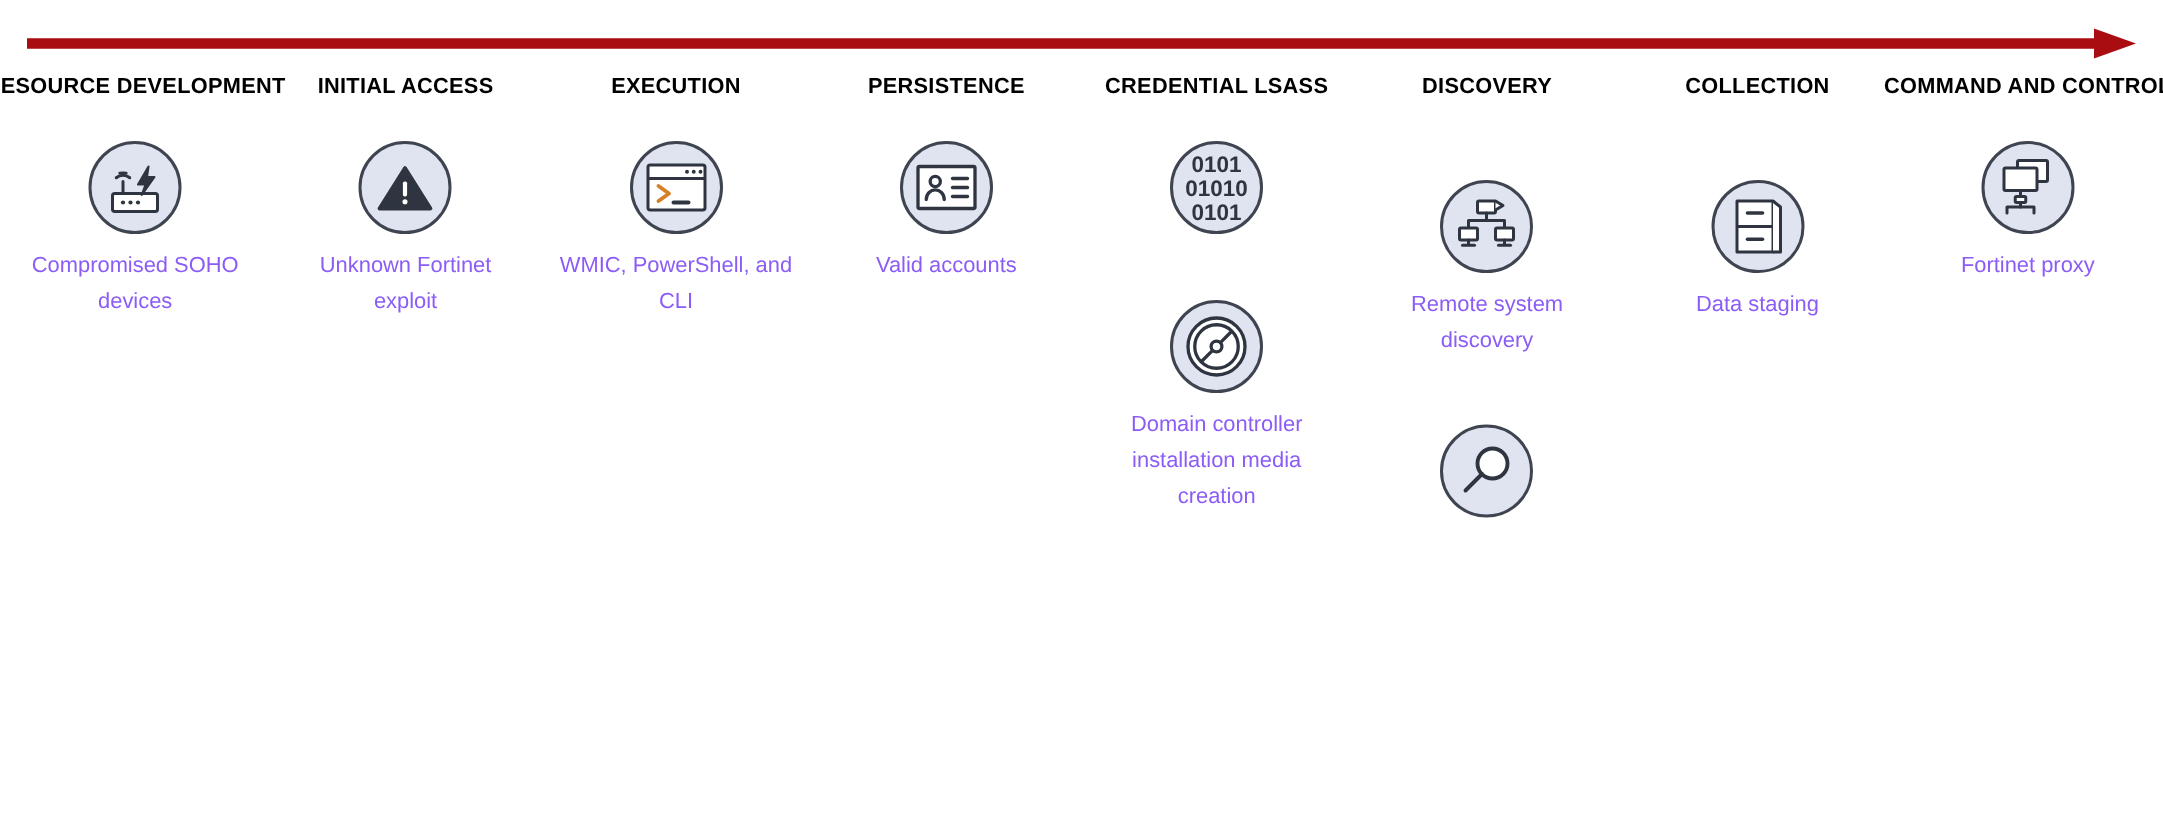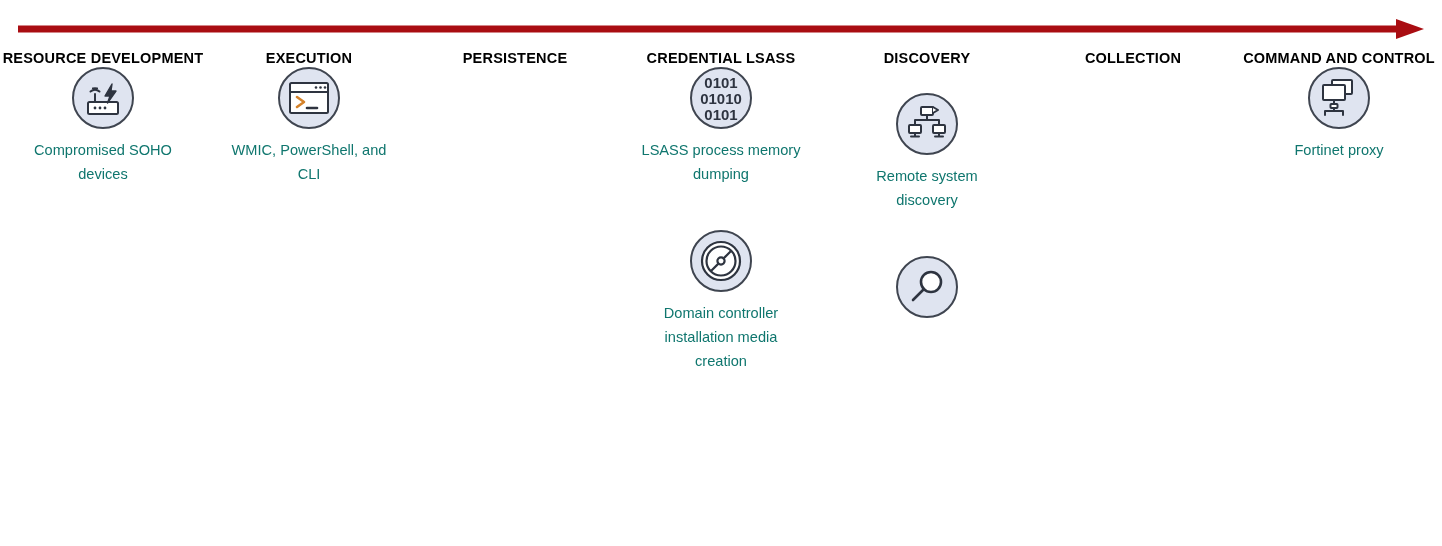--- a/index.html
+++ b/index.html
@@ -50,20 +50,21 @@
     letter-spacing: 0.2px;
     color: #000000;
     text-align: center;
     white-space: nowrap;
     margin-top: 5px;
     margin-bottom: 0;
     line-height: 18px;
   }
 
   .tech-list {
+    margin-top: 27px;
     display: flex;
     flex-direction: column;
     align-items: center;
     width: 100%;
   }
   .technique {
     display: flex;
     flex-direction: column;
     align-items: center;
     width: 100%;
@@ -80,21 +81,21 @@
     align-items: center;
     justify-content: center;
     overflow: hidden;
     position: relative;
   }
   .icon-circle svg { display: block; }
   .tech-label {
     margin-top: 9px;
     font-size: 14.6px;
     line-height: 24px;
-    color: #0f766e;
+    color: #8b5cf6;
     text-align: center;
     max-width: 160px;
     word-wrap: break-word;
   }
 </style>
 </head>
 <body>
 
 <div class="arrow-wrap">
   <svg class="arrow-svg" width="1442" height="44" viewBox="0 0 1442 44">
@@ -119,20 +120,35 @@
             <path d="M9.5 15.5 a7 7 0 0 1 9 0" stroke-width="2"></path>
             <path d="M11.8 12.4 a11 11 0 0 1 4.4 0" stroke-width="1.8" transform="translate(0,0)"></path>
             <polygon points="31,8 24,20 29,20 26.5,27 35,15 30,15" fill="#2e3440" stroke="#2e3440" stroke-width="1.4"></polygon>
           </svg>
         </div>
         <div class="tech-label">Compromised SOHO devices</div>
       </div>
     </div>
   </div>
 
+  <div class="column">
+    <div class="col-header">INITIAL ACCESS</div>
+    <div class="tech-list">
+      <div class="technique">
+        <div class="icon-circle">
+          <svg width="40" height="40" viewBox="0 0 40 40">
+            <path d="M20 7 L37 34 L3 34 Z" fill="#2e3440" stroke="#2e3440" stroke-width="2.5" stroke-linejoin="round"></path>
+            <rect x="18.6" y="16" width="2.8" height="10" fill="#ffffff" rx="1.2"></rect>
+            <circle cx="20" cy="29.5" r="1.7" fill="#ffffff"></circle>
+          </svg>
+        </div>
+        <div class="tech-label">Unknown Fortinet exploit</div>
+      </div>
+    </div>
+  </div>
 
   <div class="column">
     <div class="col-header">EXECUTION</div>
     <div class="tech-list">
       <div class="technique">
         <div class="icon-circle">
           <svg width="46" height="40" viewBox="0 0 46 40" fill="none" stroke="#2e3440" stroke-width="2" stroke-linejoin="round">
             <rect x="4" y="5" width="38" height="30" rx="1.5" fill="#ffffff"></rect>
             <line x1="4" y1="14" x2="42" y2="14"></line>
             <circle cx="30" cy="9.5" r="1.3" fill="#2e3440" stroke="none"></circle>
@@ -142,37 +158,51 @@
             <line x1="21" y1="30" x2="31" y2="30" stroke="#2e3440" stroke-width="2.6" stroke-linecap="round"></line>
           </svg>
         </div>
         <div class="tech-label">WMIC, PowerShell, and CLI</div>
       </div>
     </div>
   </div>
 
   <div class="column">
     <div class="col-header">PERSISTENCE</div>
+    <div class="tech-list">
+      <div class="technique">
+        <div class="icon-circle">
+          <svg width="44" height="34" viewBox="0 0 44 34" fill="none" stroke="#2e3440" stroke-width="2.2" stroke-linecap="round" stroke-linejoin="round">
+            <rect x="3" y="3" width="38" height="28" rx="1" fill="#ffffff"></rect>
+            <circle cx="14.5" cy="13" r="3.4"></circle>
+            <path d="M8.5 25 c0-4 3-6.4 6-6.4 c3 0 6 2.4 6 6.4"></path>
+            <line x1="26" y1="11" x2="36" y2="11"></line>
+            <line x1="26" y1="17" x2="36" y2="17"></line>
+            <line x1="26" y1="23" x2="36" y2="23"></line>
+          </svg>
+        </div>
+        <div class="tech-label">Valid accounts</div>
+      </div>
+    </div>
   </div>
 
   <div class="column">
     <div class="col-header">CREDENTIAL LSASS</div>
     <div class="tech-list">
 
       <div class="technique">
         <div class="icon-circle">
           <svg width="62" height="62" viewBox="0 0 62 62">
             <g font-family="'Liberation Sans', sans-serif" font-size="16" font-weight="bold" fill="#2e3440" text-anchor="middle">
               <text x="31" y="20">0101</text>
               <text x="31" y="37">01010</text>
               <text x="31" y="54">0101</text>
             </g>
           </svg>
         </div>
-        <div class="tech-label">LSASS process memory dumping</div>
       </div>
 
       <div class="technique" style="margin-top:26px;">
         <div class="icon-circle">
           <svg width="44" height="44" viewBox="0 0 44 44" fill="none" stroke="#2e3440" stroke-width="2.2">
             <circle cx="22" cy="22" r="19" fill="#ffffff"></circle>
             <circle cx="22" cy="22" r="14.5"></circle>
             <circle cx="22" cy="22" r="3.6"></circle>
             <line x1="12.5" y1="31.5" x2="19.4" y2="24.6" stroke-linecap="round"></line>
             <line x1="24.6" y1="19.4" x2="31.5" y2="12.5" stroke-linecap="round"></line>
@@ -217,20 +247,32 @@
       </div>
 
     </div>
   </div>
 
   <div class="column">
     <div class="col-header">COLLECTION</div>
     <div class="tech-list">
 
 
+      <div class="technique" style="margin-top:26px;">
+        <div class="icon-circle">
+          <svg width="40" height="42" viewBox="0 0 40 42" fill="none" stroke="#2e3440" stroke-width="2" stroke-linejoin="round">
+            <rect x="6" y="4" width="24" height="34" fill="#ffffff"></rect>
+            <line x1="6" y1="21" x2="30" y2="21"></line>
+            <line x1="13" y1="12" x2="23" y2="12" stroke-width="2.4" stroke-linecap="round"></line>
+            <line x1="13" y1="29.5" x2="23" y2="29.5" stroke-width="2.4" stroke-linecap="round"></line>
+            <path d="M30 4 L35 8 L35 38 L30 38" fill="#ffffff"></path>
+          </svg>
+        </div>
+        <div class="tech-label">Data staging</div>
+      </div>
 
     </div>
   </div>
 
   <div class="column">
     <div class="col-header">COMMAND AND CONTROL</div>
     <div class="tech-list">
       <div class="technique">
         <div class="icon-circle">
           <svg width="46" height="42" viewBox="0 0 46 42" fill="none" stroke="#2e3440" stroke-width="2" stroke-linejoin="round" stroke-linecap="round">

